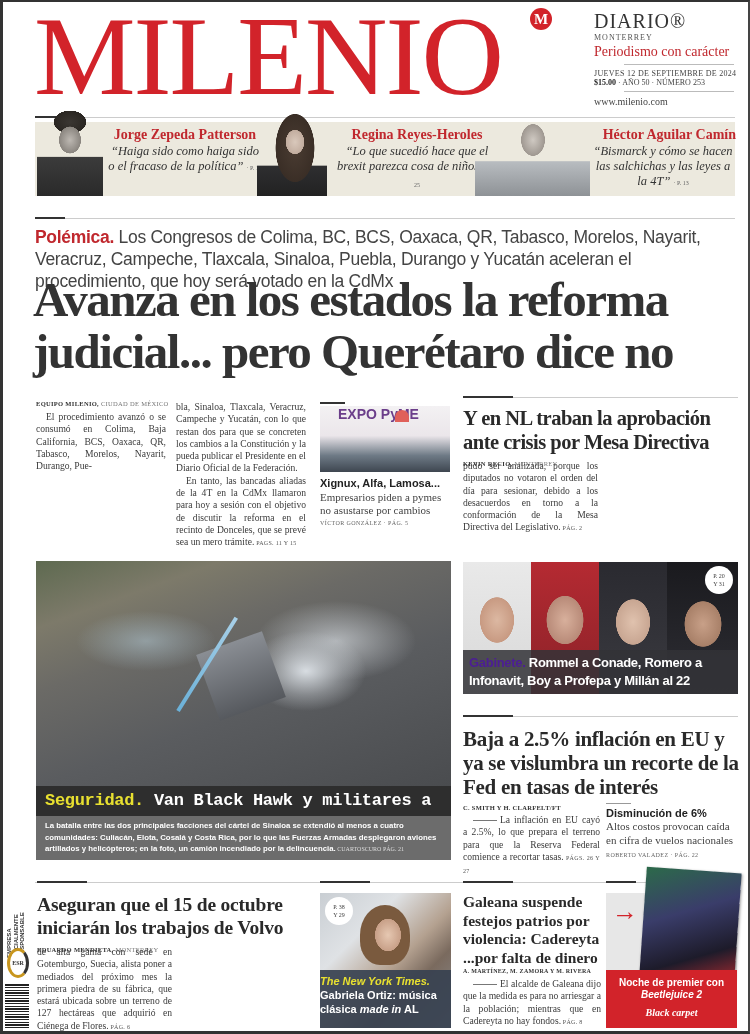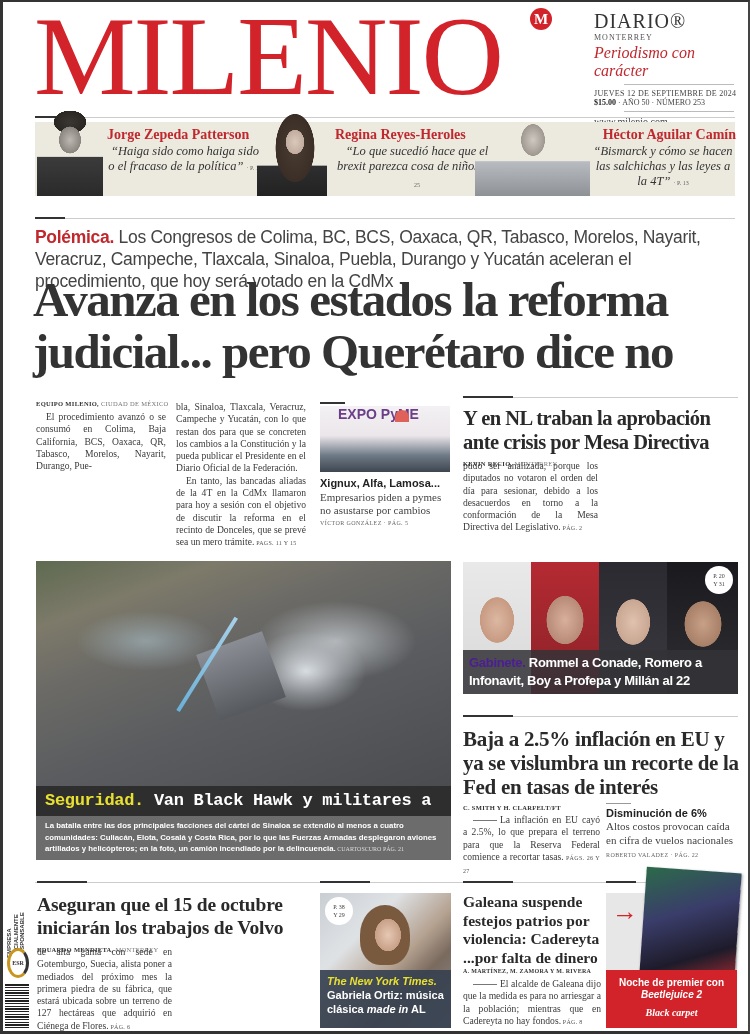--- a/index.html
+++ b/index.html
@@ -9,33 +9,33 @@
 .abs{position:absolute}
 .serif{font-family:"Liberation Serif","DejaVu Serif",serif}
 .sans{font-family:"Liberation Sans","DejaVu Sans",sans-serif}
 
 
 .logo{left:34px;top:6px;font-family:"Liberation Serif",serif;font-size:112px;line-height:100px;color:#d2232a;letter-spacing:-2px;transform:scaleX(1.02);transform-origin:left}
 .logo-badge{left:530px;top:8px;width:22px;height:22px;border-radius:50%;background:#d2232a;color:#fff;font-size:15px;font-weight:bold;text-align:center;line-height:22px;font-family:"Liberation Serif",serif}
 .diario{right:16px;top:10px;width:140px;text-align:left}
 .diario .t1{font-size:20px;letter-spacing:1px;color:#333;line-height:22px}
 .diario .t2{font-size:8px;letter-spacing:1px;color:#555;margin-top:1px}
-.diario .t3{font-size:16px;font-style:italic;color:#c0282e;margin-top:2px}
+.diario .t3{font-size:14px;color:#c0282e;margin-top:2px}
 .diario hr{border:0;border-top:1px solid #bbb;margin:4px 0 4px 30px}
 .diario .t4{font-size:8px;color:#444;letter-spacing:.3px;white-space:nowrap}
 .diario .t5{font-size:8px;color:#444;white-space:nowrap}
 .diario .t5 b{color:#222}
 .diario .t6{font-size:10px;color:#444;margin-top:3px}
 
 
 .col-strip{left:35px;top:122px;width:700px;height:74px;background:#ece9de}
 .col-rule{left:35px;top:117px;width:700px;border-top:1px solid #ccc}
 .col-rule-dark{left:35px;top:116px;width:30px;border-top:2px solid #333}
 .col-photo{position:absolute;border-radius:0;overflow:hidden}
-.col-name{position:absolute;font-weight:bold;color:#c0282e;font-size:14px;white-space:nowrap;font-family:"Liberation Serif",serif}
+.col-name{position:absolute;font-weight:bold;color:#c0282e;font-size:14px;text-align:center;white-space:nowrap;font-family:"Liberation Serif",serif}
 .col-quote{position:absolute;font-style:italic;font-size:12.5px;line-height:15px;text-align:center;color:#333}
 .col-quote small{font-style:normal;font-size:6px;color:#666}
 
 
 .sect-rule{left:35px;top:218px;width:700px;border-top:1px solid #ccc}
 .sect-rule-dark{left:35px;top:217px;width:30px;border-top:2px solid #333}
 .kicker{left:35px;top:226px;width:705px;font-family:"Liberation Sans Narrow","Liberation Sans",sans-serif;font-size:17.5px;line-height:22px;color:#444;letter-spacing:-.3px}
 .kicker b{color:#c0282e}
 .headline{left:33px;top:274px;width:710px;font-family:"Liberation Serif",serif;font-weight:bold;font-size:49px;line-height:52px;color:#333;letter-spacing:-1.5px}
 
@@ -76,21 +76,21 @@
 
 
 .inf-head{left:463px;top:727px;width:282px;font-weight:bold;font-size:21px;line-height:24px;color:#2a2a2a;letter-spacing:-.3px}
 .dism-title{left:606px;top:807px;font-family:"Liberation Sans",sans-serif;font-weight:bold;font-size:11px;color:#222}
 .dism-sub{left:606px;top:820px;width:135px;font-size:11px;line-height:13.5px;color:#444}
 .dism-by{left:606px;top:852px;font-size:6px;color:#666;letter-spacing:.4px}
 
 
 .volvo-head{left:37px;top:893px;width:280px;font-weight:bold;font-size:19.5px;line-height:23px;color:#2a2a2a;letter-spacing:-.2px}
 .nyt-img{left:320px;top:893px;width:131px;height:135px;background:linear-gradient(135deg,#c9ced3 0%,#dfe2e5 30%,#b4a190 55%,#7a6a5e 70%,#8c8f93 100%)}
-.nyt-cap{left:320px;top:970px;width:131px;height:58px;background:rgba(55,65,80,.92);color:#fff;font-family:"Liberation Sans",sans-serif;font-weight:bold;font-size:11px;line-height:14px;padding:4px 7px}
+.nyt-cap{left:320px;top:970px;width:131px;height:58px;background:rgba(55,65,80,.92);color:#fff;font-family:"Liberation Sans",sans-serif;font-weight:bold;font-size:11px;line-height:14px;padding:4px 0}
 .nyt-cap .k{color:#e8e030;font-style:italic}
 .nyt-badge{left:325px;top:897px;width:28px;height:28px;border-radius:50%;background:#fff;font-size:6px;line-height:8px;text-align:center;padding-top:6px;color:#444}
 .gal-head{left:463px;top:893px;width:145px;font-weight:bold;font-size:15.5px;line-height:18.5px;color:#2a2a2a}
 .club-box{left:606px;top:893px;width:131px;height:77px;background:#e7e7e7}
 .club-mag{left:643px;top:870px;width:95px;height:108px;background:linear-gradient(160deg,#2c6a4a 0%,#3a3d6a 40%,#1d1b2a 75%,#a02a30 100%);transform:rotate(4deg);box-shadow:1px 1px 3px rgba(0,0,0,.4)}
 .club-cap{left:606px;top:970px;width:131px;height:58px;background:#d2232a;color:#fff;text-align:center;font-family:"Liberation Sans",sans-serif;font-weight:bold;font-size:10px;line-height:12px;padding-top:7px}
 .club-cap i{display:block}
 .club-cap .bc{font-family:"Liberation Serif",serif;font-style:italic;font-weight:bold;font-size:10px;margin-top:6px}
 
 .rule{position:absolute;border-top:1px solid #ccc}

